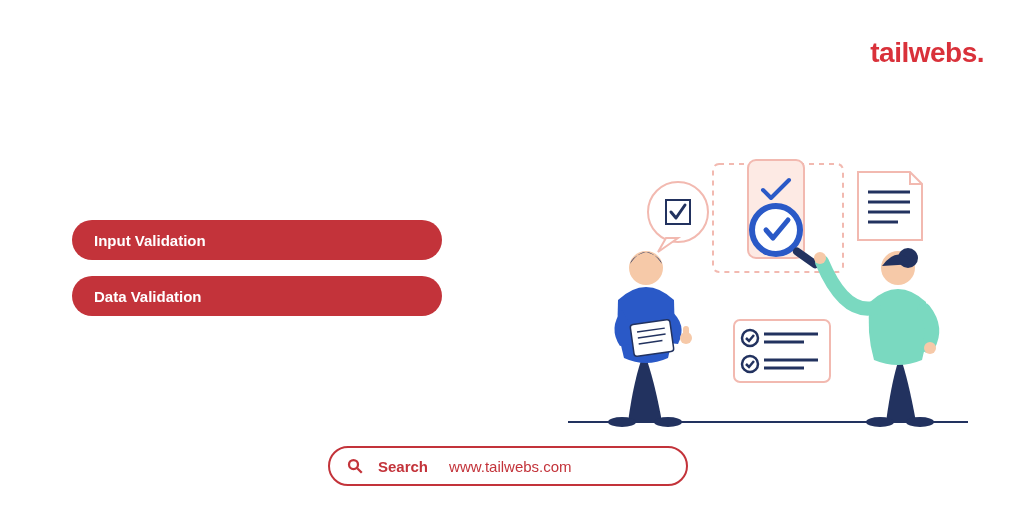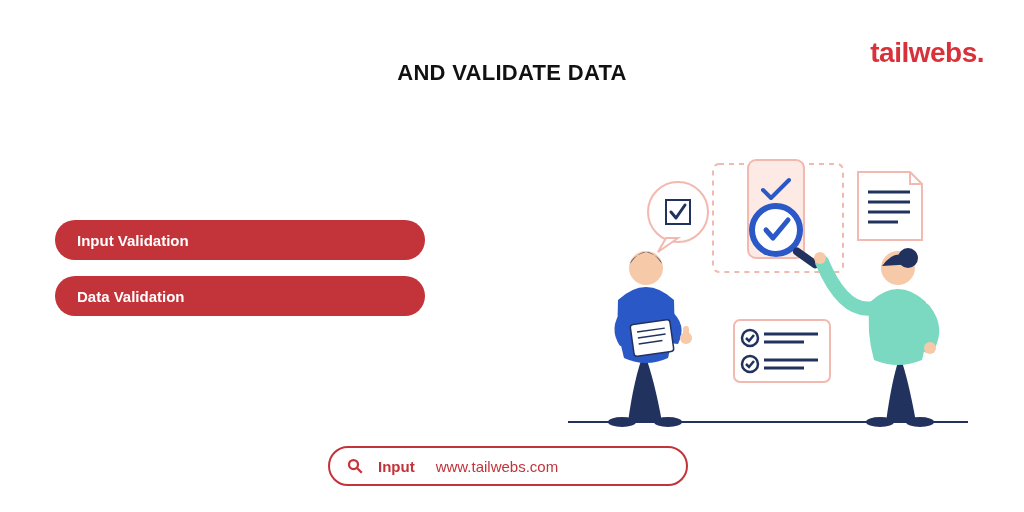--- a/index.html
+++ b/index.html
@@ -28,21 +28,21 @@
     position: absolute;
     top: 37px;
     right: 40px;
     font-weight: 700;
     font-size: 28px;
     color: #d9313a;
     letter-spacing: -0.5px;
   }
   .pill {
     position: absolute;
-    left: 55px;
+    left: 72px;
     width: 370px;
     height: 40px;
     background: #c3333a;
     border-radius: 20px;
     color: #fff;
     font-weight: 700;
     font-size: 15px;
     display: flex;
     align-items: center;
     padding-left: 22px;
@@ -83,38 +83,37 @@
     bottom: 70px;
     width: 420px;
     height: 290px;
   }
 </style>
 </head>
 <body>
 
 <div class="title">
   <br>
-  <span>AND VALIDATE DATA</span>
 </div>
 
 <div class="brand">tailwebs.</div>
 
 <div class="pill p1">
   <span>Input Validation</span>
 </div>
 <div class="pill p2">
   <span>Data Validation</span>
 </div>
 
 <div class="searchbar">
   <svg class="mag" viewBox="0 0 24 24" fill="none" stroke="#c3333a" stroke-width="3">
     <circle cx="10" cy="10" r="6"></circle>
     <line x1="15" y1="15" x2="21" y2="21"></line>
   </svg>
-  <span class="label">Input</span>
+  <span class="label">Search</span>
   <span class="url">www.tailwebs.com</span>
 </div>
 
 <svg class="illu" viewBox="0 0 420 290">
 
   <line x1="10" y1="270" x2="410" y2="270" stroke="#22325f" stroke-width="2"></line>
 
   <rect x="155" y="12" width="130" height="108" fill="none" stroke="#f2b9b0" stroke-width="2" stroke-dasharray="5 5" rx="6"></rect>
 
   <g>

